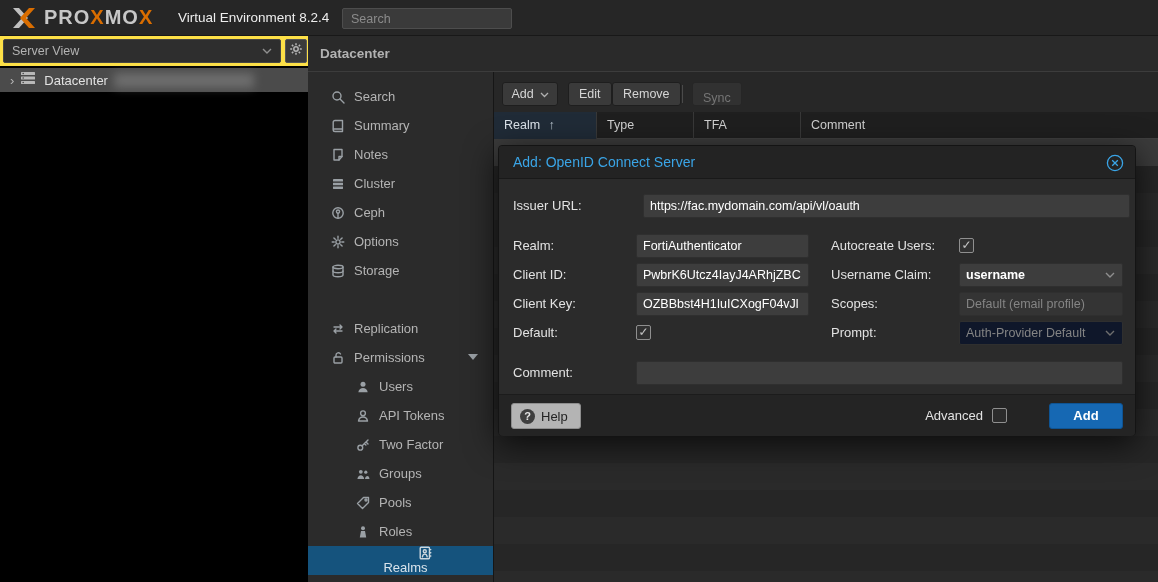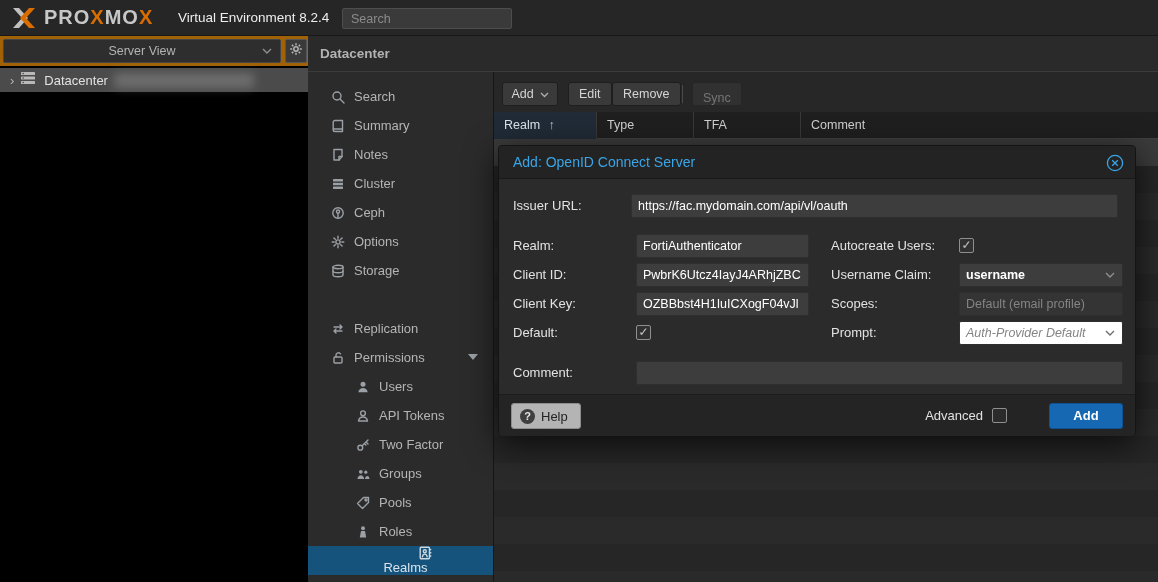--- a/index.html
+++ b/index.html
@@ -10,21 +10,21 @@
   
   .topbar { position:absolute; left:0; top:0; width:1158px; height:36px; background:#262626; border-bottom:1px solid #181818; }
   .logo-mono { position:absolute; left:10px; top:5px; }
   .logo-text { position:absolute; left:44px; top:6px; font-size:20px; font-weight:bold; letter-spacing:1px; color:#c7c7c7; }
   .logo-text .lx { color:#d96d00; }
   .product { position:absolute; left:178px; top:10px; font-size:13.5px; color:#ededed; }
   .hsearch { position:absolute; left:342px; top:8px; width:170px; height:21px; background:#3a3a3a; border:1px solid #4d4d4d; border-radius:2px; color:#d8d8d8; font-size:12.5px; padding:0 8px; outline:none; }
   .hsearch::placeholder { color:#8b8b8b; }
 
   
-  .viewbar { position:absolute; left:0; top:36px; width:308px; height:30px; background:#a16207;text-align:center; }
+  .viewbar { position:absolute; left:0; top:36px; width:308px; height:30px; background:#fde047; }
   .viewsel { position:absolute; left:3px; top:3px; width:278px; height:24px; background:#2e2e2e; border:1px solid #454545; border-radius:2px; color:#b3b3b3; font-size:12.5px; line-height:22px; padding:0 8px; }
   .viewsel .chev { position:absolute; right:8px; top:8px; }
   .gearbtn { position:absolute; left:285px; top:3px; width:22px; height:24px; background:#3a3a3a; border:1px solid #565656; border-radius:2px; display:flex; align-items:center; justify-content:center; }
   .tree { position:absolute; left:0; top:66px; width:308px; height:516px; background:#000; }
   .tree-row { position:absolute; left:0; top:2px; width:308px; height:24px; background:#4b4b4b; display:flex; align-items:center; }
   .tree-expander { color:#b5b5b5; font-size:13px; margin:0 6px 0 10px; }
   .tree-label { color:#e2e2e2; font-size:13px; margin-left:8px; }
   .redacted { margin-left:6px; width:140px; height:15px; background:#8a8a8a; opacity:.55; border-radius:2px; filter:blur(5px); }
 
   
@@ -62,21 +62,21 @@
   .dlg-hdr { position:absolute; left:0; top:0; width:100%; height:33px; background:#232323; border-bottom:1px solid #191919; border-radius:4px 4px 0 0; }
   .dlg-title { position:absolute; left:14px; top:8px; font-size:14px; color:#3aa5e7; }
   .dlg-close { position:absolute; right:11px; top:8px; width:18px; height:18px; }
   .fld-label { position:absolute; color:#e2e2e2; font-size:13px; height:24px; line-height:24px; }
   .fld-input { position:absolute; height:24px; background:#3d3d3d; border:1px solid #2f2f2f; border-radius:2px; color:#fff; font-size:12.5px; padding:0 6px; outline:none; font-family:"Liberation Sans",sans-serif; overflow:hidden; white-space:nowrap; }
   .fld-input::placeholder { color:#8d8d8d; }
   .fld-input.dim { background:#343434; }
   .fld-input.dim::placeholder { color:#848484; }
   .combo { position:absolute; height:24px; background:#3d3d3d; border:1px solid #2f2f2f; border-radius:2px; font-size:12.5px; line-height:22px; padding:0 6px; overflow:hidden; white-space:nowrap; }
   .combo .cval { color:#fff; font-weight:bold; }
-  .combo.dim { background:#ffffff;font-style:italic; }
+  .combo.dim { background:#0f172a; }
   .combo .cph { color:#848484; }
   .combo .chev { position:absolute; right:7px; top:8px; }
   .checkbox { position:absolute; width:15px; height:15px; border:1px solid #8f8f8f; border-radius:2px; background:#313131; color:#c4c4c4; font-size:12px; line-height:13px; text-align:center; }
   .checkbox.checked::after { content:"\2713"; }
   .dlg-footer { position:absolute; left:0; top:248px; width:100%; height:42px; background:#242424; border-top:1px solid #1c1c1c; border-radius:0 0 4px 4px; }
   .help-btn { position:absolute; left:12px; top:8px; height:26px; padding:0 12px 0 8px; background:#b4b4b4; border:1px solid #8e8e8e; border-radius:3px; display:flex; align-items:center; gap:6px; color:#242424; font-size:13px; }
   .qmark { width:15px; height:15px; border-radius:50%; background:#3f3f3f; color:#e6e6e6; font-size:11px; font-weight:bold; line-height:15px; text-align:center; display:inline-block; }
   .adv-label { position:absolute; right:152px; top:13px; color:#e2e2e2; font-size:13px; }
   .adv-check { right:128px; top:13px; background:#2b2b2b; }
   .add-btn { position:absolute; right:12px; top:8px; width:74px; height:26px; background:#1668b3; border:1px solid #0e5494; border-radius:3px; color:#fff; font-weight:bold; font-size:13px; text-align:center; line-height:24px; }
@@ -349,21 +349,21 @@
       <div class="dlg-title">Add: OpenID Connect Server</div>
       <div class="dlg-close">
           <svg width="18" height="18" viewBox="0 0 18 18">
             <circle cx="9" cy="9" r="7.6" stroke="#3aa5e7" fill="none" stroke-width="1.3"></circle>
             <path d="M6.2 6.2l5.6 5.6M11.8 6.2l-5.6 5.6" stroke="#3aa5e7" stroke-width="1.3"></path>
           </svg>
         </div>
     </div>
 
     <div class="fld-label" style="left:14px;top:48px">Issuer URL:</div>
-    <input class="fld-input" style="left: 132px; top: 48px; width: 487px;" value="https://fac.mydomain.com/api/vl/oauth">
+    <input class="fld-input" style="left: 144px; top: 48px; width: 487px;" value="https://fac.mydomain.com/api/vl/oauth">
 
     <div class="fld-label" style="left:14px;top:88px">Realm:</div>
     <input class="fld-input" style="left: 137px; top: 88px; width: 173px;" value="FortiAuthenticator">
 
     <div class="fld-label" style="left:14px;top:117px">Client ID:</div>
     <input class="fld-input" style="left: 137px; top: 117px; width: 173px;" value="PwbrK6Utcz4IayJ4ARhjZBC">
 
     <div class="fld-label" style="left:14px;top:146px">Client Key:</div>
     <input class="fld-input" style="left: 137px; top: 146px; width: 173px;" value="OZBBbst4H1IuICXogF04vJl">
 

